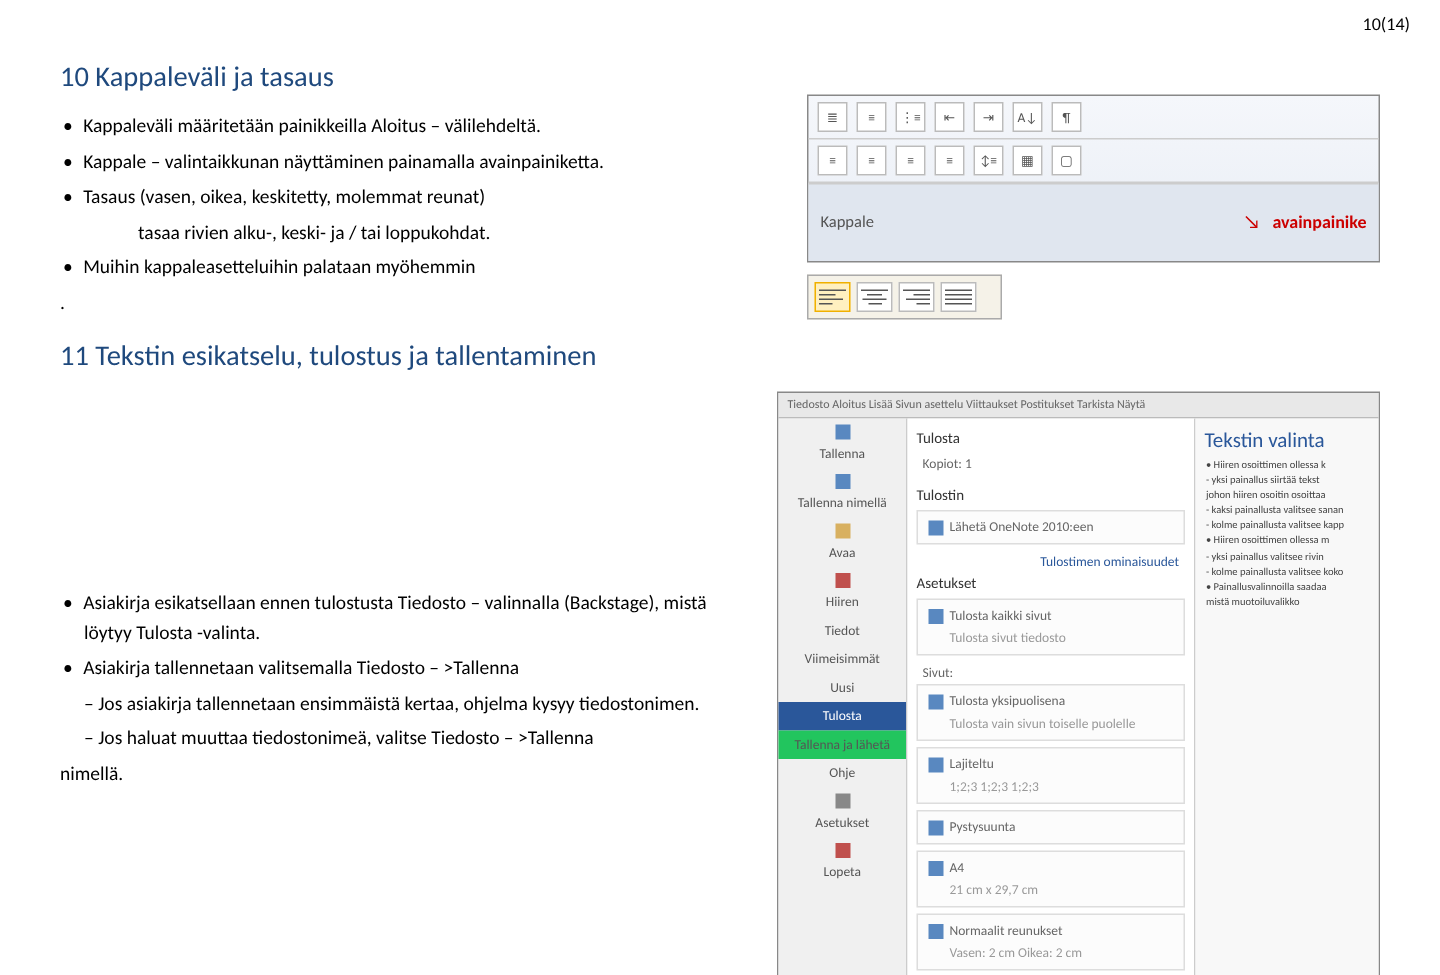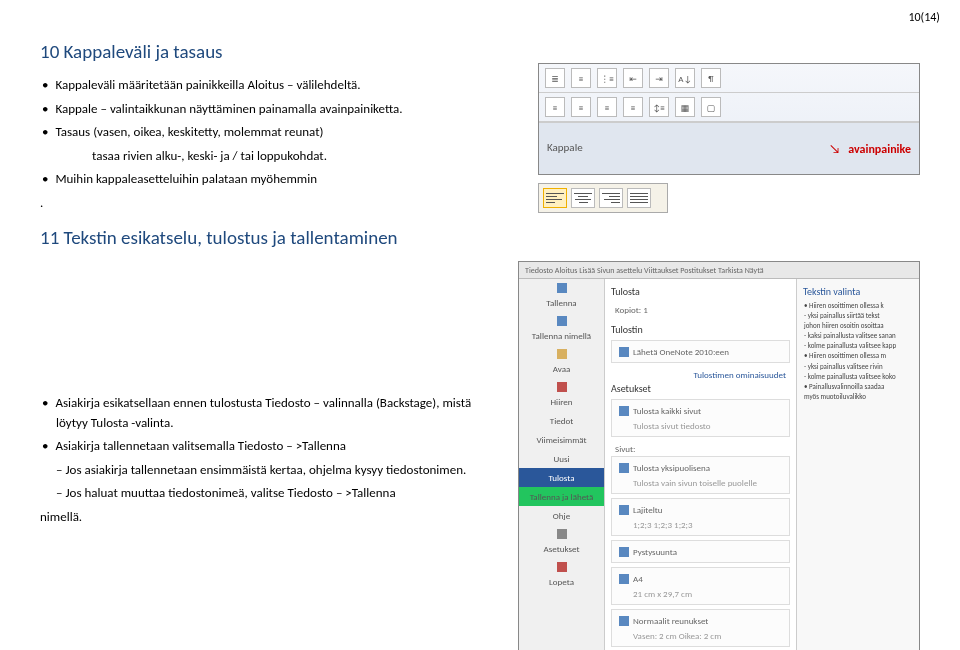--- a/index.html
+++ b/index.html
@@ -194,21 +194,21 @@
     gap: 4px;
   }
   .bs-right {
     width: 110px;
     background: #f8f8f8;
     padding: 6px;
     font-size: 7px;
   }
   .bs-doc-title {
     color: #2a579a;
-    font-size: 10px;
+    font-size: 14px;
     margin-bottom: 3px;
   }
   .bs-doc-bullet {
     padding-left: 6px;
     text-indent: -5px;
     color: #444;
     line-height: 1.3;
     margin-bottom: 1px;
   }
   .bs-group {
@@ -418,18 +418,18 @@
           <div class="bs-doc-title">Tekstin valinta</div>
           <div class="bs-doc-bullet">• <span>Hiiren osoittimen ollessa k</span></div>
           <div class="bs-doc-bullet">- <span>yksi painallus siirtää tekst</span></div>
           <div class="bs-doc-bullet"><span>johon hiiren osoitin osoittaa</span></div>
           <div class="bs-doc-bullet">- <span>kaksi painallusta valitsee sanan</span></div>
           <div class="bs-doc-bullet">- <span>kolme painallusta valitsee kapp</span></div>
           <div class="bs-doc-bullet">• <span>Hiiren osoittimen ollessa m</span></div>
           <div class="bs-doc-bullet">- <span>yksi painallus valitsee rivin</span></div>
           <div class="bs-doc-bullet">- <span>kolme painallusta valitsee koko</span></div>
           <div class="bs-doc-bullet">• <span>Painallusvalinnoilla saadaa</span></div>
-          <div class="bs-doc-bullet"><span>myös muotoiluvalikko</span></div>
+          <div class="bs-doc-bullet"><span>mistä muotoiluvalikko</span></div>
         </div>
       </div>
     </div>
   </div>
 </div>
 
 </body></html>

